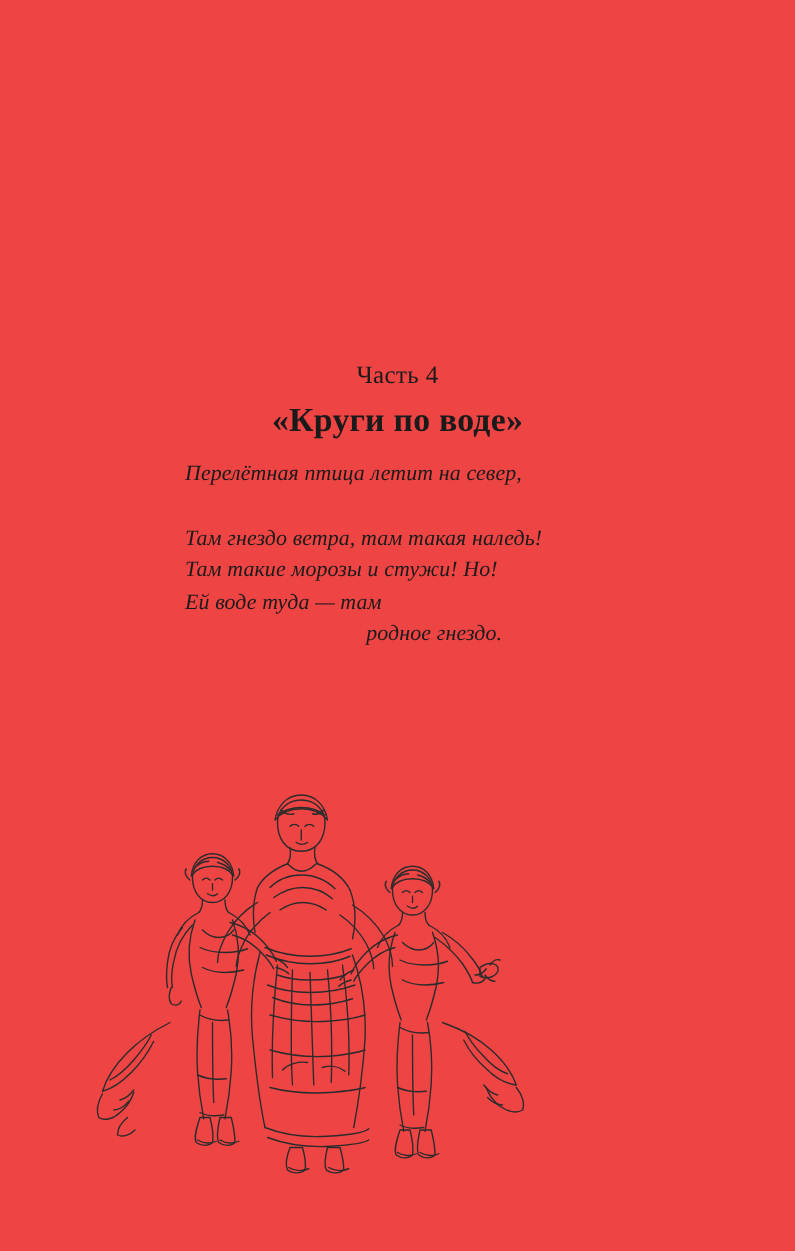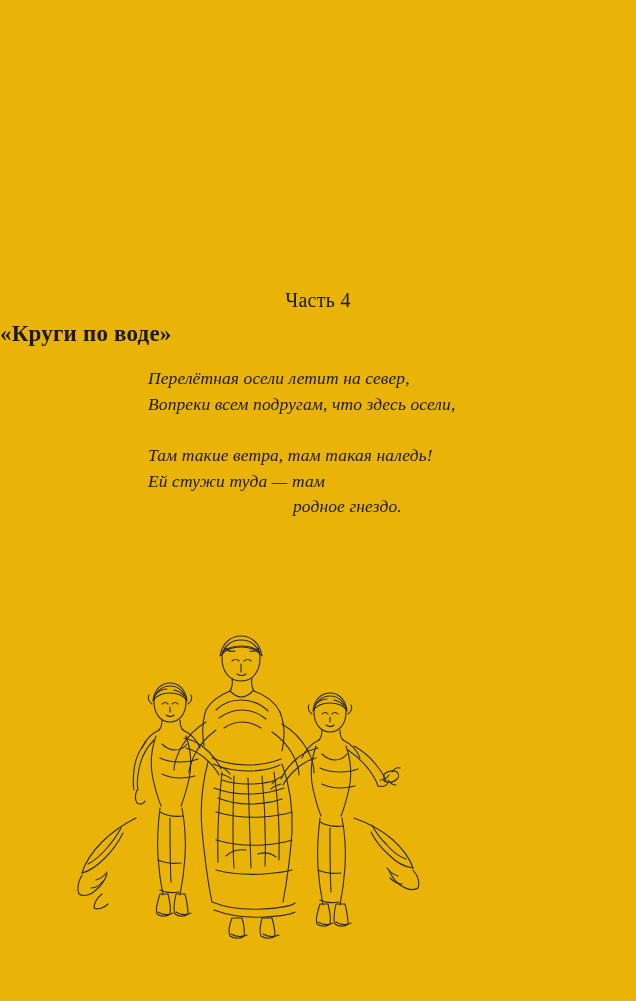--- a/index.html
+++ b/index.html
@@ -12,35 +12,36 @@
     height: 1001px;
     overflow: hidden;
     font-family: "Liberation Serif", serif;
     color: #1a1a1a;
     position: relative;
   }
   .page {
     width: 636px;
     height: 1001px;
     position: relative;
-    background: #eab308;
+    background: #ef4444;
   }
   .part-heading {
     text-align: center;
     font-family: "Liberation Serif", serif;
     font-size: 20px;
     font-weight: 400;
     letter-spacing: 0.3px;
     margin: 0;
     padding-top: 288px;
     line-height: 1.25;
   }
   .part-title {
-    font-family: "Liberation Serif", serif;
-    font-size: 23px;
+    text-align: center;
+    font-family: "Liberation Serif", serif;
+    font-size: 27px;
     font-weight: 700;
     letter-spacing: 0.2px;
     margin: 0;
     padding-top: 6px;
     line-height: 1.3;
   }
   .poem {
     margin: 0;
     padding: 0;
     position: absolute;
@@ -77,26 +78,26 @@
 </head>
 <body>
 
 <div class="page">
 
   <div class="part-heading">Часть 4</div>
   <div class="part-title">«Круги по воде»</div>
 
   <div class="poem">
     <div class="stanza">
-      <div class="line">Перелётная осели летит на север,</div>
-      <div class="line">Вопреки всем подругам, что здесь осели,</div>
+      <div class="line">Перелётная птица летит на север,</div>
     </div>
     <div class="stanza">
-      <div class="line">Там такие ветра, там такая наледь!</div>
-      <div class="line">Ей стужи туда — там</div>
+      <div class="line">Там гнездо ветра, там такая наледь!</div>
+      <div class="line">Там такие морозы и стужи! Но!</div>
+      <div class="line">Ей воде туда — там</div>
       <div class="line indent">родное гнездо.</div>
     </div>
   </div>
 
   <div class="illustration">
     <svg width="400" height="345" viewBox="0 0 400 345" xmlns="http://www.w3.org/2000/svg">
       <g fill="none" stroke="#2b2b2b" stroke-width="1.1" stroke-linecap="round" stroke-linejoin="round">
 
         <path d="M186 46c0-10 8-18 19-18s19 8 19 18c0 12-6 23-19 23s-19-11-19-23z"></path>
 

